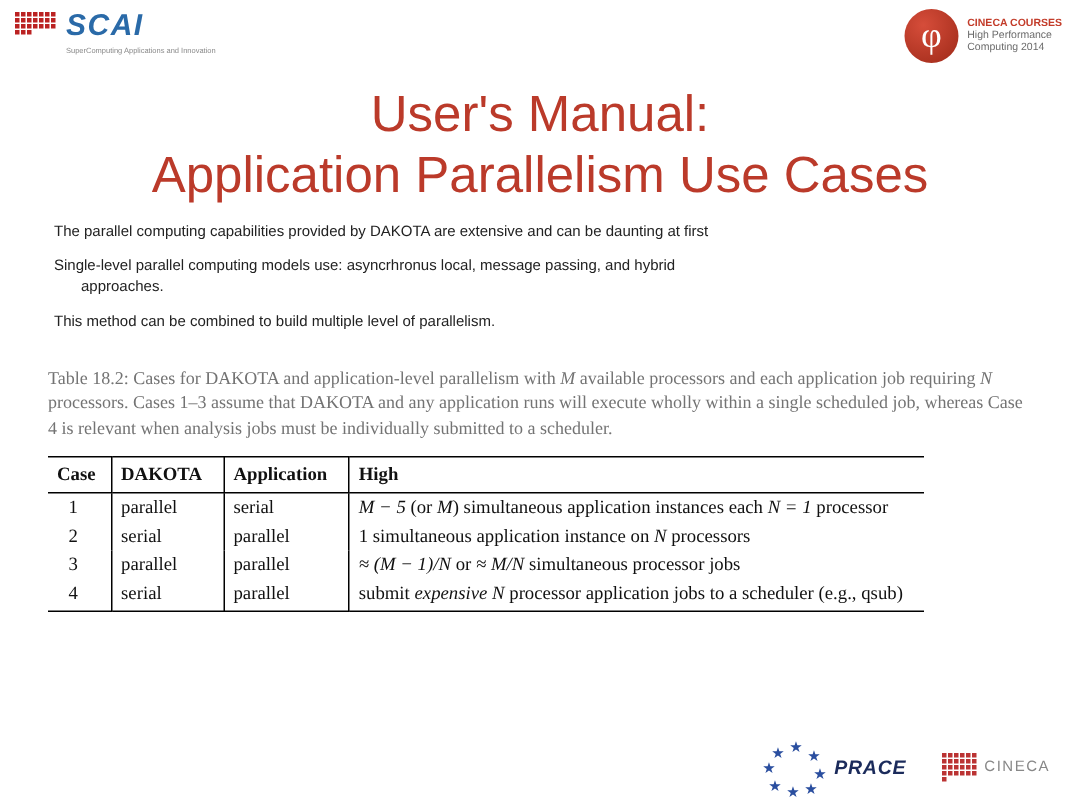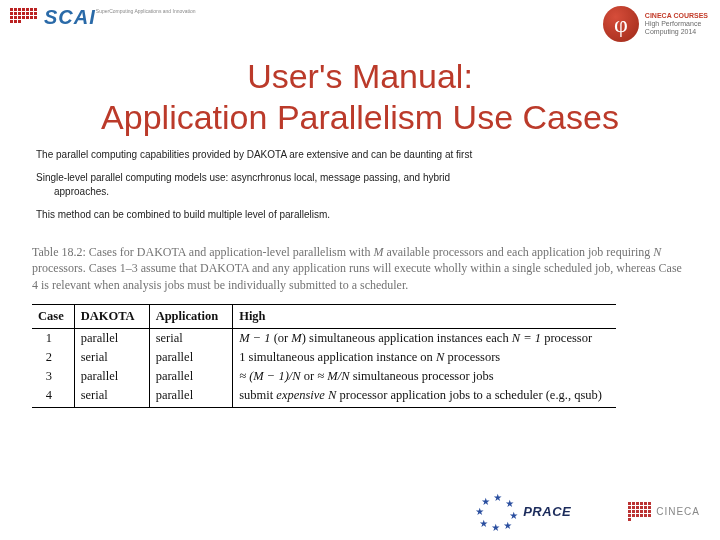--- a/index.html
+++ b/index.html
@@ -29,21 +29,21 @@
     flex-wrap: wrap;
     gap: 1px;
     margin-right: 4px;
     margin-top: 2px;
   }
   .logo-left .dots span {
     width: 3px; height: 3px; background: #b22; display: inline-block;
   }
   .logo-left .text {
     display: flex;
-    flex-direction: row;
+    flex-direction: column;
   }
   .logo-left .scai {
     font-weight: bold;
     font-style: italic;
     color: #2a6aa8;
     font-size: 20px;
     letter-spacing: 1px;
   }
   .logo-left .sub {
     font-size: 5px;
@@ -147,21 +147,20 @@
     font-weight: bold;
     font-style: italic;
     font-size: 13px;
     color: #1b2b5b;
     letter-spacing: 0.5px;
   }
   .cineca {
     display: flex;
     align-items: center;
     gap: 4px;
-    margin-left: 33px;
   }
   .cineca .grid {
     width: 24px; display: flex; flex-wrap: wrap; gap: 1px;
   }
   .cineca .grid span {
     width: 3px; height: 3px; background: #b33; display: inline-block;
   }
   .cineca-text {
     font-size: 10px;
     color: #888;
@@ -237,21 +236,21 @@
       <tr>
     <th class="case sep">Case</th>
     <th class="sep">DAKOTA</th>
     <th class="sep">Application</th>
     <th>High</th>
   </tr>
   <tr>
     <td class="case sep">1</td>
     <td class="sep">parallel</td>
     <td class="sep">serial</td>
-    <td><span class="ital">M − 1</span><span> (or </span><span class="ital">M</span><span>) simultaneous application instances each </span><span class="ital">N = 1</span><span> processor</span></td>
+    <td><span class="ital">M − 5</span><span> (or </span><span class="ital">M</span><span>) simultaneous application instances each </span><span class="ital">N = 1</span><span> processor</span></td>
   </tr>
   <tr>
     <td class="case sep">2</td>
     <td class="sep">serial</td>
     <td class="sep">parallel</td>
     <td><span>1 simultaneous application instance on </span><span class="ital">N</span><span> processors</span></td>
   </tr>
   <tr>
     <td class="case sep">3</td>
     <td class="sep">parallel</td>

